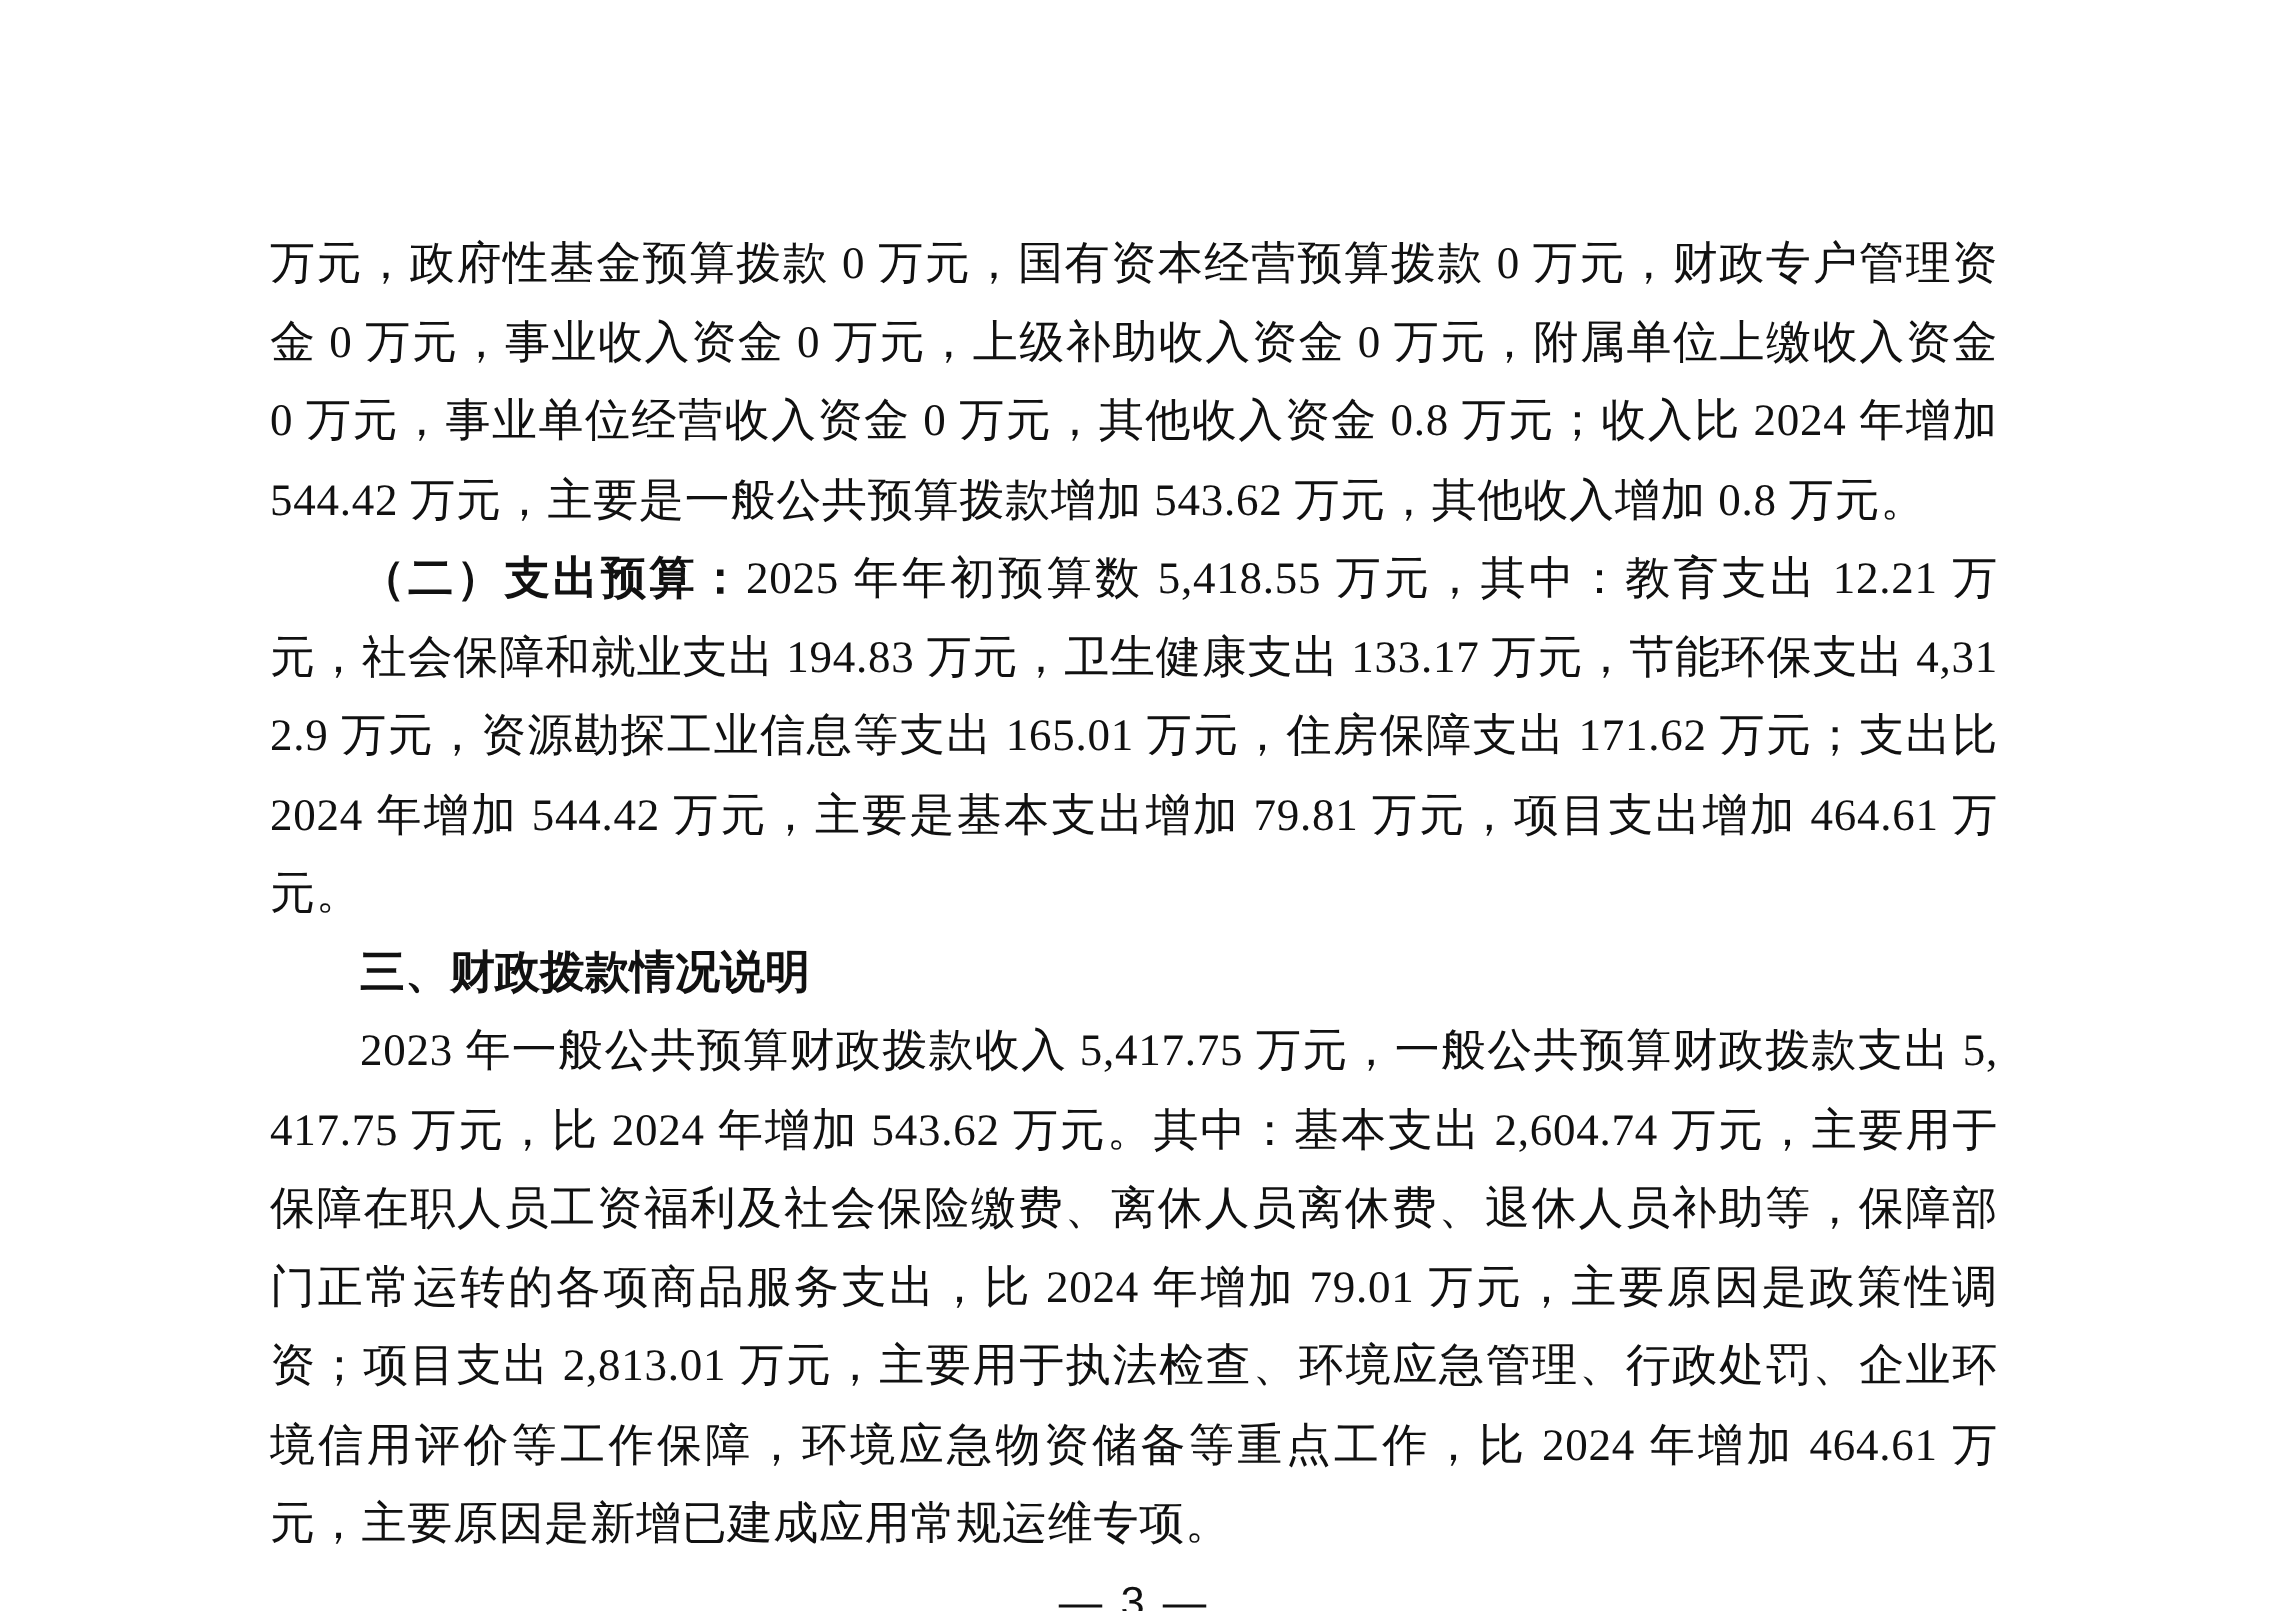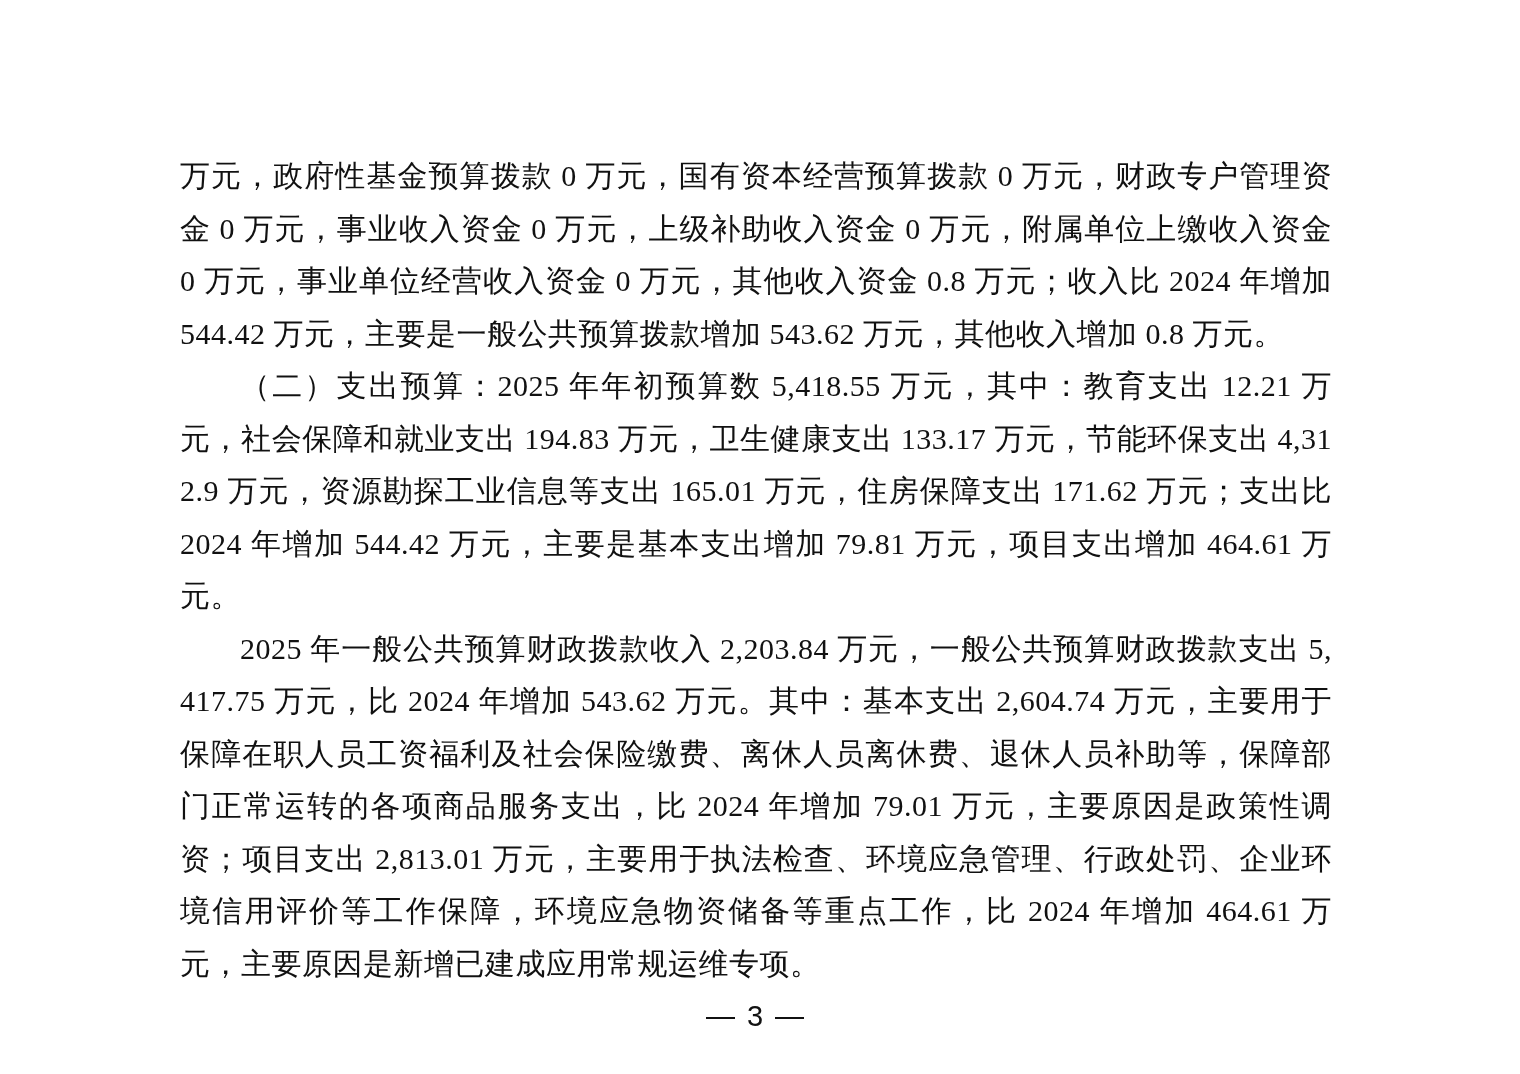--- a/index.html
+++ b/index.html
@@ -27,21 +27,21 @@
     font-size: 30px;
     line-height: 52.5px;
     text-align: justify;
     letter-spacing: 0.5px;
     word-break: break-all;
   }
   .para.indent {
     text-indent: 2em;
   }
   .para .lead-bold {
-    font-weight: normal;
+    font-weight: bold;
   }
   .section-heading {
     font-size: 30px;
     line-height: 52.5px;
     font-weight: bold;
     font-family: "Liberation Sans", "DejaVu Sans", sans-serif;
     text-indent: 2em;
   }
   .footer {
     font-size: 29px;
@@ -52,17 +52,18 @@
   }
 </style>
 </head>
 <body>
 
 <div class="page">
   <div class="content">
     <div id="doc-paragraphs">
         <p class="para">万元，政府性基金预算拨款 0 万元，国有资本经营预算拨款 0 万元，财政专户管理资金 0 万元，事业收入资金 0 万元，上级补助收入资金 0 万元，附属单位上缴收入资金 0 万元，事业单位经营收入资金 0 万元，其他收入资金 0.8 万元；收入比 2024 年增加 544.42 万元，主要是一般公共预算拨款增加 543.62 万元，其他收入增加 0.8 万元。</p>
         <p class="para indent"><span class="lead-bold">（二）支出预算：</span><span>2025 年年初预算数 5,418.55 万元，其中：教育支出 12.21 万元，社会保障和就业支出 194.83 万元，卫生健康支出 133.17 万元，节能环保支出 4,312.9 万元，资源勘探工业信息等支出 165.01 万元，住房保障支出 171.62 万元；支出比 2024 年增加 544.42 万元，主要是基本支出增加 79.81 万元，项目支出增加 464.61 万元。</span></p>
-        <p class="para indent">2025 年一般公共预算财政拨款收入 2,203.84 万元，一般公共预算财政拨款支出 5,417.75 万元，比 2024 年增加 543.62 万元。其中：基本支出 2,604.74 万元，主要用于保障在职人员工资福利及社会保险缴费、离休人员离休费、退休人员补助等，保障部门正常运转的各项商品服务支出，比 2024 年增加 79.01 万元，主要原因是政策性调资；项目支出 2,813.01 万元，主要用于执法检查、环境应急管理、行政处罚、企业环境信用评价等工作保障，环境应急物资储备等重点工作，比 2024 年增加 464.61 万元，主要原因是新增已建成应用常规运维专项。</p>
+        <div class="section-heading">三、财政拨款情况说明</div>
+        <p class="para indent">2023 年一般公共预算财政拨款收入 5,417.75 万元，一般公共预算财政拨款支出 5,417.75 万元，比 2024 年增加 543.62 万元。其中：基本支出 2,604.74 万元，主要用于保障在职人员工资福利及社会保险缴费、离休人员离休费、退休人员补助等，保障部门正常运转的各项商品服务支出，比 2024 年增加 79.01 万元，主要原因是政策性调资；项目支出 2,813.01 万元，主要用于执法检查、环境应急管理、行政处罚、企业环境信用评价等工作保障，环境应急物资储备等重点工作，比 2024 年增加 464.61 万元，主要原因是新增已建成应用常规运维专项。</p>
       </div>
     <div class="footer">— 3 —</div>
   </div>
 </div>
 
 </body></html>

